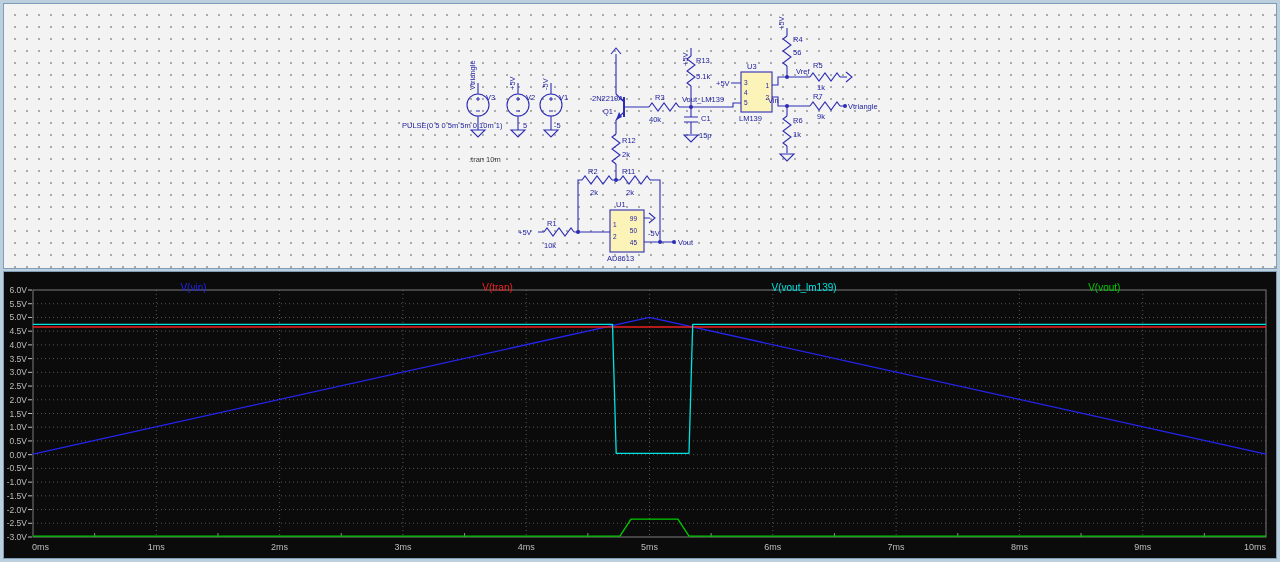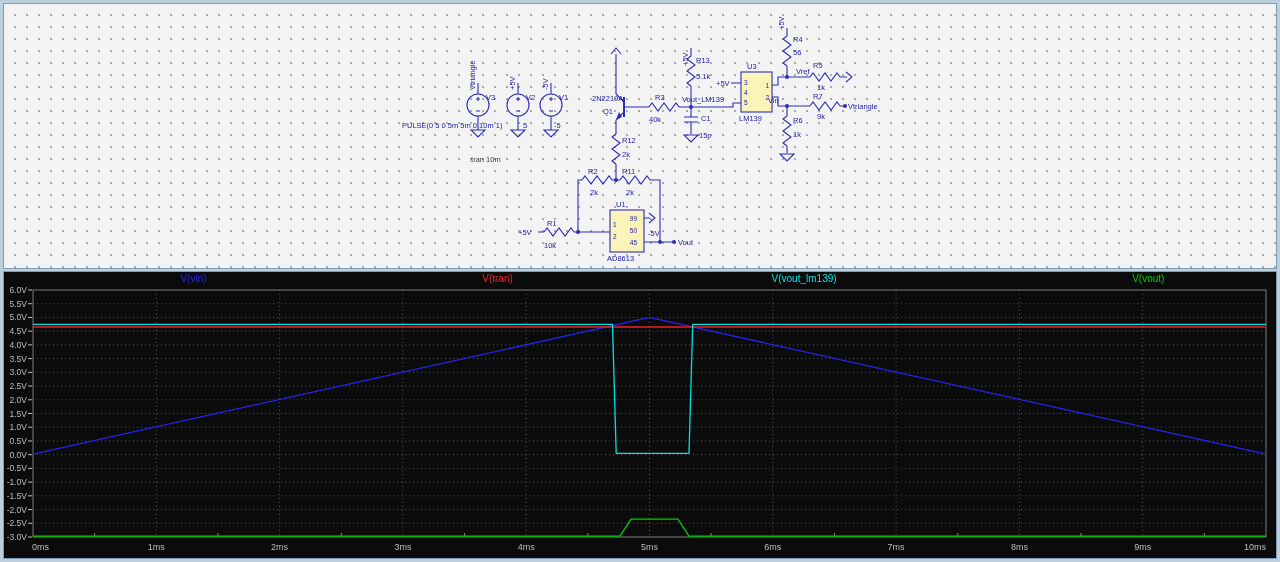--- a/index.html
+++ b/index.html
@@ -5,21 +5,21 @@
   html,body{margin:0;padding:0}
   body{width:1280px;height:562px;position:relative;background:#bccfdc;overflow:hidden;
        font-family:"Liberation Sans",sans-serif}
   .pane{position:absolute;border:1px solid #7f9db9;box-sizing:border-box}
   #schematic-pane{left:3px;top:3px;width:1274px;height:266px;background:#f3f3f3;
        background-image:radial-gradient(#ababab 0.9px,transparent 1.1px);
        background-size:12px 12px;background-position:5px 5px}
   #schematic-svg{position:absolute;left:0;top:0}
   #wave-pane{left:3px;top:271px;width:1274px;height:288px;background:#0b0b0b}
   #legend-row{position:relative;height:15px}
-  .legend-item{position:absolute;top:1px;transform:translateX(-50%);font-size:10px;white-space:nowrap}
+  .legend-item{position:absolute;top:10px;transform:translateX(-50%);font-size:10px;white-space:nowrap}
   .slbl{fill:#1b1b9e;font-size:7.5px;stroke:none}
   .pin{fill:#1b1b9e;font-size:6.5px;stroke:none}
   .dir{fill:#3a3a3a;font-size:7.5px;stroke:none}
   .draw{stroke:#2d2db4;fill:none;stroke-width:1.1}
   .box{fill:#fbf3b8;stroke:#2d2db4;stroke-width:1.1}
   .dot{fill:#2d2db4;stroke:none}
 </style>
 </head>
 <body>
 
@@ -213,21 +213,21 @@
   <text class="slbl" x="644" y="232">-5V</text>
   <text class="slbl" x="674" y="241">Vout</text>
 </svg>
 </div>
 
 <div id="wave-pane" class="pane">
   <div id="legend-row">
     <span class="legend-item" style="left: 14.9%; color: rgb(36, 36, 238);">V(vin)</span>
     <span class="legend-item" style="left: 38.8%; color: rgb(238, 32, 32);">V(tran)</span>
     <span class="legend-item" style="left: 62.9%; color: rgb(0, 226, 226); text-align: center;">V(vout_lm139)</span>
-    <span class="legend-item" style="left: 86.5%; color: rgb(0, 204, 0); margin-left: 44px;">V(vout)</span>
+    <span class="legend-item" style="left: 86.5%; color: rgb(0, 204, 0);">V(vout)</span>
   </div>
   <svg id="plot-svg" width="1272" height="272" viewBox="0 0 1272 272">
       <g stroke="#565656" stroke-dasharray="1 3">
         <line x1="29" x2="1262" y1="16.72222222222222" y2="16.72222222222222"></line>
         <line x1="29" x2="1262" y1="30.444444444444443" y2="30.444444444444443"></line>
         <line x1="29" x2="1262" y1="44.166666666666664" y2="44.166666666666664"></line>
         <line x1="29" x2="1262" y1="57.888888888888886" y2="57.888888888888886"></line>
         <line x1="29" x2="1262" y1="71.61111111111111" y2="71.61111111111111"></line>
         <line x1="29" x2="1262" y1="85.33333333333333" y2="85.33333333333333"></line>
         <line x1="29" x2="1262" y1="99.05555555555556" y2="99.05555555555556"></line>

